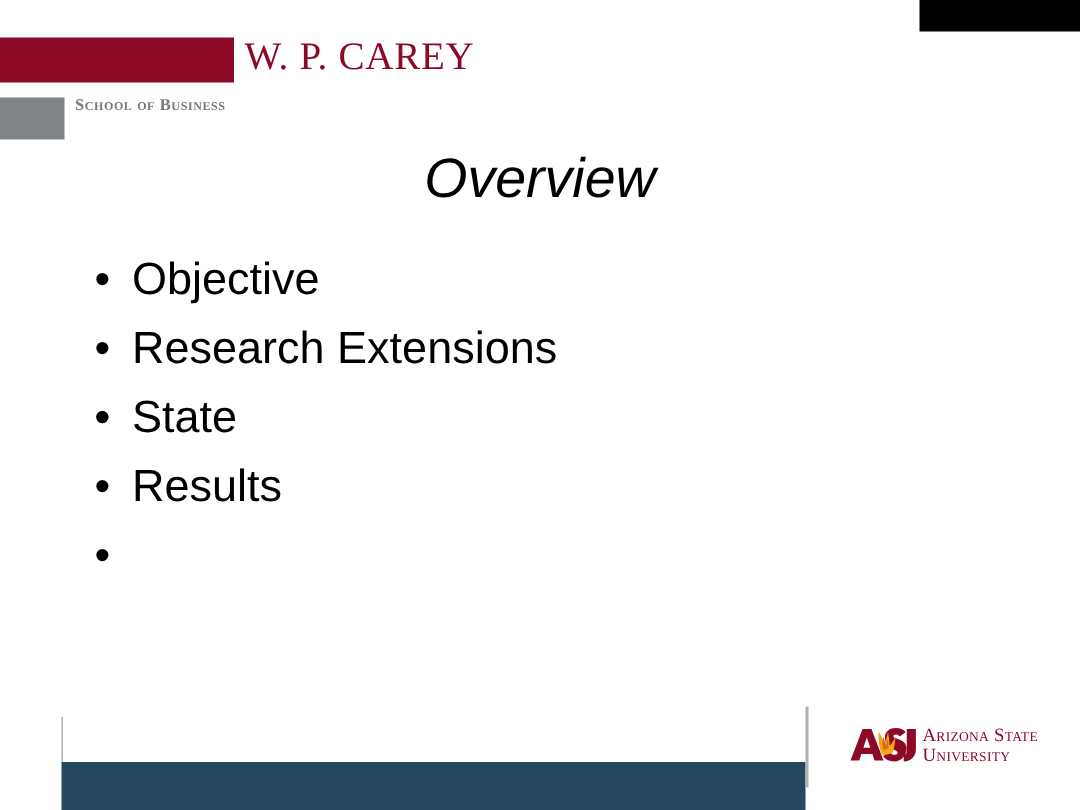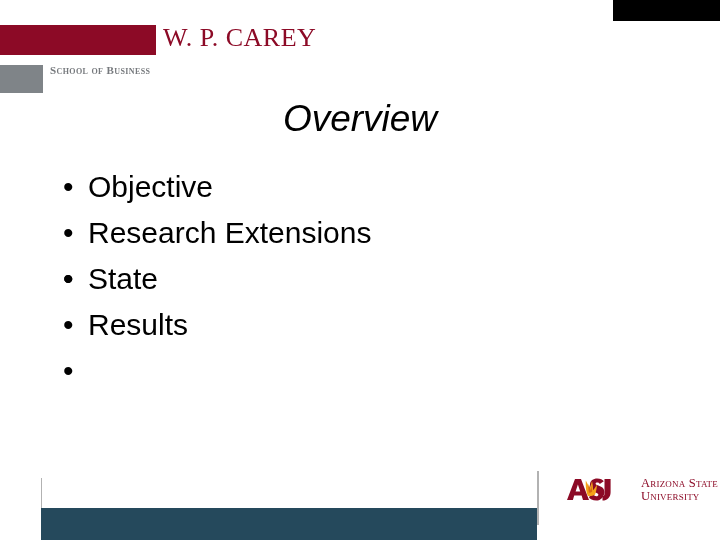--- a/index.html
+++ b/index.html
@@ -144,23 +144,22 @@
     height: 54px;
     background: #b2b2b2;
   }
 
   
   .asu-logo {
     position: absolute;
     left: 566px;
     top: 477px;
     display: flex;
-    align-items: flex-start;
+    align-items: flex-end;
     height: 32px;
-    gap: 26px;
   }
   .asu-mark {
     position: relative;
     width: 46px;
     height: 25px;
     margin-right: 3px;
   }
   .asu-mark svg { display: block; }
   .asu-words {
     font-family: "Liberation Serif", serif;

